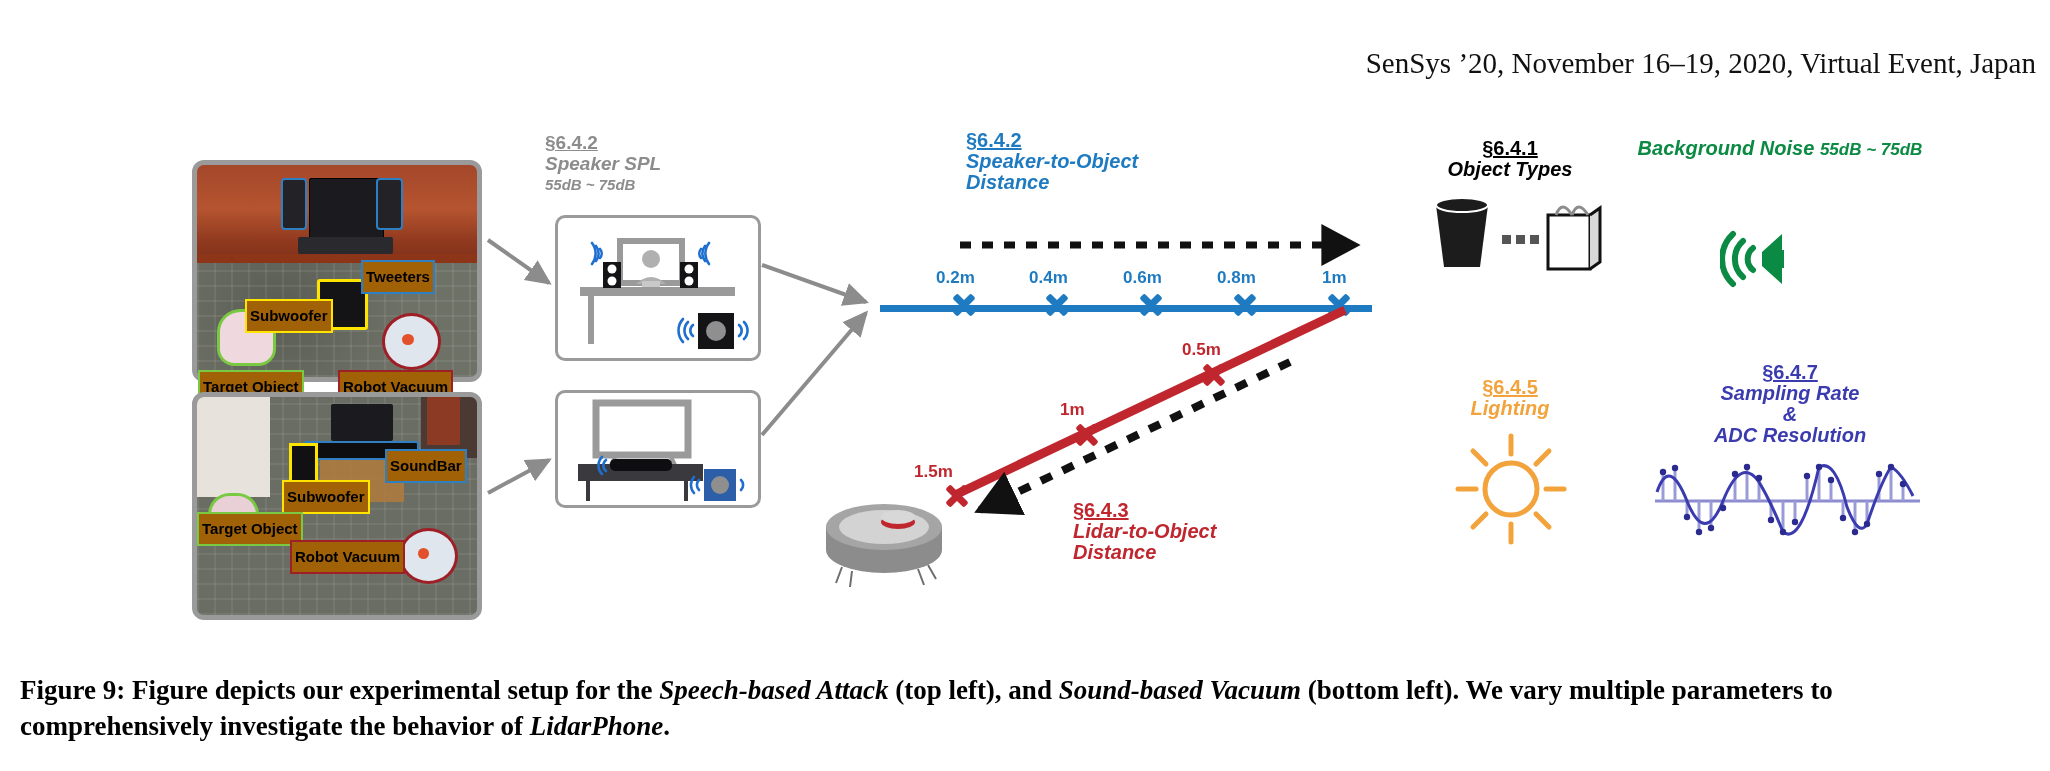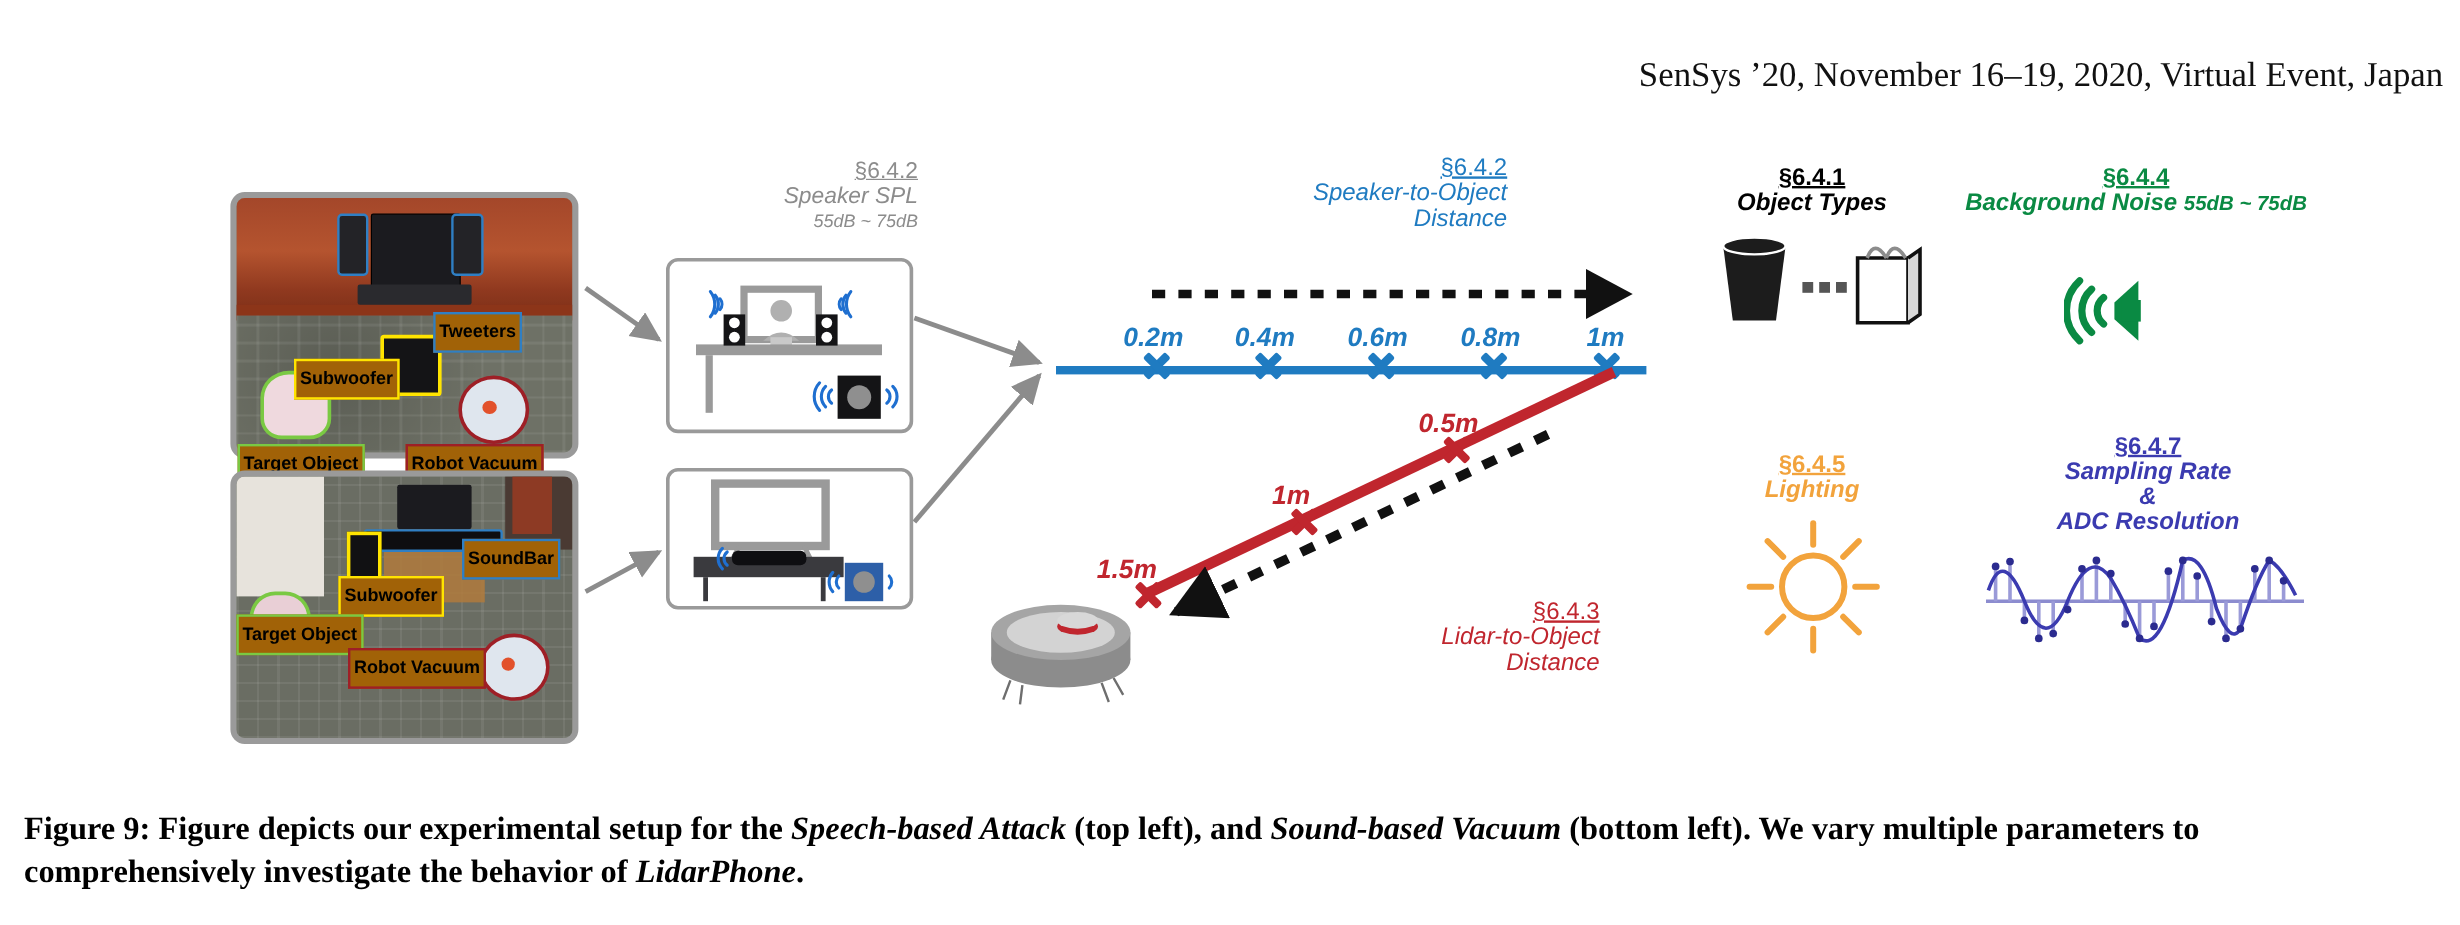--- a/index.html
+++ b/index.html
@@ -76,34 +76,34 @@
   .plabel.blue{border-color:#2f7fc4;}
   .plabel.yellow{border-color:#ffe400;}
   .plabel.green{border-color:#7ac943;}
   .plabel.red{border-color:#9e1f26;text-align:right;}
 
   
   .sbox{position:absolute;border:3px solid #9a9a9a;border-radius:10px;background:#fff;}
   #box-speaker{left:555px;top:115px;width:200px;height:140px;}
   #box-tv{left:555px;top:290px;width:200px;height:112px;}
 
-  .sec-title{position:absolute;text-align:right;font-weight:400;font-style:italic;
+  .sec-title{position:absolute;text-align:left;font-weight:700;font-style:italic;
      font-family:"Liberation Sans", sans-serif;line-height:21px;}
   .sec-title .num{font-style:normal;text-decoration:underline;display:block;}
   .sec-title .sub{display:block;font-size:15px;}
 
   
   .blue-line{position:absolute;background:#1f7bc1;height:7px;}
   .xmark{position:absolute;width:26px;height:26px;}
   .xmark:before,.xmark:after{content:"";position:absolute;left:50%;top:0;width:7px;height:100%;
      background:#1f7bc1;border-radius:2px;transform-origin:center;}
   .xmark:before{transform:translateX(-50%) rotate(45deg);}
   .xmark:after{transform:translateX(-50%) rotate(-45deg);}
   .xmark.red:before,.xmark.red:after{background:#c0262e;}
-  .tick-label{position:absolute;font-size:22px;font-weight:700;font-style:italic;white-space:nowrap;}
+  .tick-label{position:absolute;font-size:17px;font-weight:700;white-space:nowrap;}
   .tick-label.b{color:#1f7bc1;}
   .tick-label.r{color:#c0262e;}
 
   
   .icon-title{position:absolute;text-align:center;font-weight:700;font-style:italic;
      line-height:21px;font-family:"Liberation Sans", sans-serif;}
   .icon-title .num{font-style:normal;text-decoration:underline;display:block;}
 
   
   #caption{position:absolute;left:20px;top:672px;width:2012px;
@@ -303,21 +303,20 @@
     <ellipse cx="42" cy="10" rx="26" ry="7" fill="#1c1c1c" stroke="#fff" stroke-width="2"></ellipse>
     <rect x="82" y="40" width="9" height="9" fill="#555"></rect>
     <rect x="96" y="40" width="9" height="9" fill="#555"></rect>
     <rect x="110" y="40" width="9" height="9" fill="#555"></rect>
     <path d="M128 20 L170 20 L170 74 L128 74 Z" fill="#fff" stroke="#111" stroke-width="3"></path>
     <path d="M170 20 L180 13 L180 67 L170 74" fill="#d8d8d8" stroke="#111" stroke-width="3"></path>
     <path d="M136 20 q6 -16 16 0 M152 20 q6 -16 16 0" fill="none" stroke="#8c8c8c" stroke-width="3"></path>
   </svg>
 
   <div class="icon-title" style="left:1620px;top:38px;width:320px;font-size:20px;color:#0a8a43;">
-    <span class="num">§6.4.4</span>
     <span>Background Noise</span>
     <span class="sub" style="font-size:17px;">55dB ~ 75dB</span>
   </div>
   <svg style="position:absolute;left:1720px;top:120px;width:100px;height:78px;" viewBox="0 0 100 78">
     <path d="M62 14 L62 64 L42 46 L42 32 Z" fill="#0a8a43"></path>
     <rect x="48" y="30" width="16" height="18" fill="#0a8a43"></rect>
     <g fill="none" stroke="#0a8a43" stroke-width="6" stroke-linecap="round">
       <path d="M33 50 a14 14 0 0 1 0 -22"></path>
       <path d="M23 57 a24 24 0 0 1 0 -36"></path>
       <path d="M13 64 a34 34 0 0 1 0 -50"></path>

